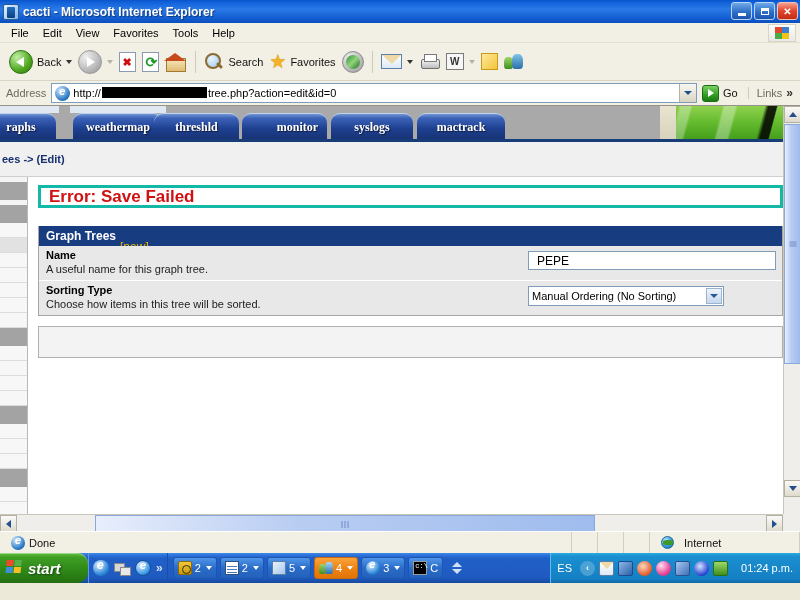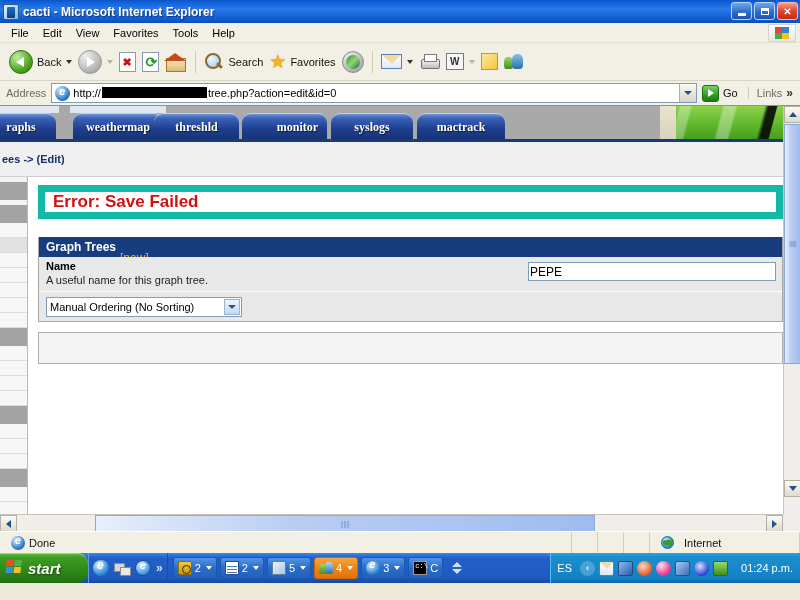--- a/index.html
+++ b/index.html
@@ -227,22 +227,22 @@
     border-right:1px solid #b8b8b8; position:relative; overflow:hidden;
   }
   .sb-hdr{ height:18px; background:#a3a3a3; margin:0 0 0 0; }
   .sb-item{ height:15px; background:#f7f7f7; border-bottom:1px solid #dcdcdc; }
   .sb-item.sel{ background:#e2e2e2; }
   .sb-gap{ height:5px; background:#f4f4f4; }
 
   .content{ flex:1; position:relative; background:#fff; padding:8px 0 0 10px; }
 
   .errbox{
-    border:7px solid #14b8a6; background:#fff;
-    height:34px; display:flex; align-items:center; padding-left:8px;
+    border:3px solid #14b8a6; background:#fff;
+    height:23px; display:flex; align-items:center; padding-left:8px;
     margin-right:0;
   }
   .errtext{ color:#cf1111; font-size:17px; font-weight:bold; font-family:"Liberation Sans", sans-serif; }
 
   .panel{ margin-top:18px; border:1px solid #a6a6a6; border-top:none; }
   .panel-hdr{
     background:#173c80; color:#fff; height:20px;
     display:flex;align-items:center; padding-left:7px; font-size:12px;
   }
   .panel-hdr b{ font-weight:bold; }
@@ -255,21 +255,21 @@
   .frow.alt{ background:#e8e8e8; }
   .frow + .frow{ border-top:1px solid #fff; }
   .flabel{ flex:1; }
   .flabel .t{ font-size:11px;font-weight:bold;color:#000;line-height:13px; }
   .flabel .d{ font-size:11px;color:#222;line-height:14px; }
   .fctl{ width:250px; flex:0 0 auto; padding-top:2px; }
 
   input.txt{
     width:248px;height:19px;border:1px solid #7f9db9;background:#fff;
     font-family:"Liberation Sans", sans-serif; font-size:12px; color:#000;
-    padding:0 1px; outline:none;
+    padding:0 8px; outline:none;
   }
   .selbox{
     width:196px;height:20px;border:1px solid #7f9db9;background:#fff;
     display:flex;align-items:center;font-size:11px;color:#000;padding-left:3px;
     position:relative;
   }
   .selbox .arrowbox{
     position:absolute;right:1px;top:1px;width:16px;height:16px;
     background:linear-gradient(to bottom,#eef4fb,#c6d8ec);
     border:1px solid #9ab4d0; display:flex;align-items:center;justify-content:center;
@@ -604,20 +604,24 @@
             <div class="flabel">
               <div class="t">Name</div>
               <div class="d">A useful name for this graph tree.</div>
             </div>
             <div class="fctl">
               <input class="txt" type="text" value="PEPE" style="">
             </div>
           </div>
 
           <div class="frow alt">
+            <div class="flabel">
+              <div class="t">Sorting Type</div>
+              <div class="d">Choose how items in this tree will be sorted.</div>
+            </div>
             <div class="fctl">
               <div class="selbox">
                 <span>Manual Ordering (No Sorting)</span>
                 <span class="arrowbox"></span>
               </div>
             </div>
           </div>
         </div>
 
         <div class="emptybox"></div>

